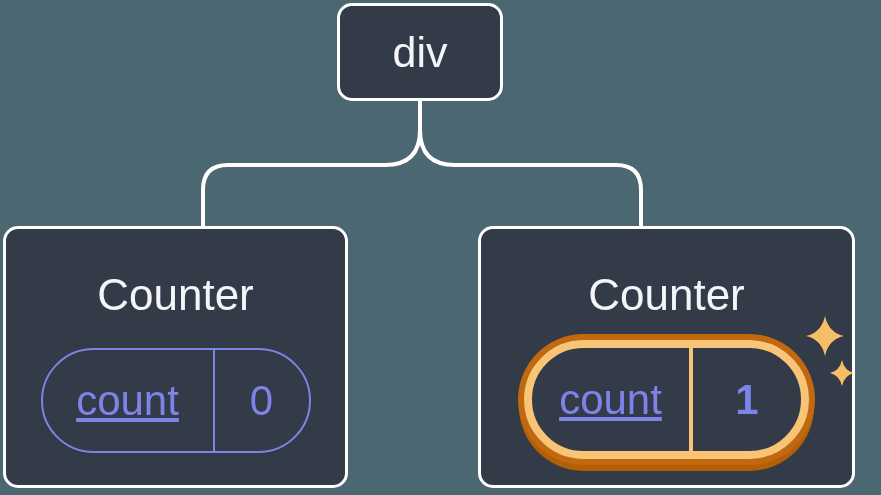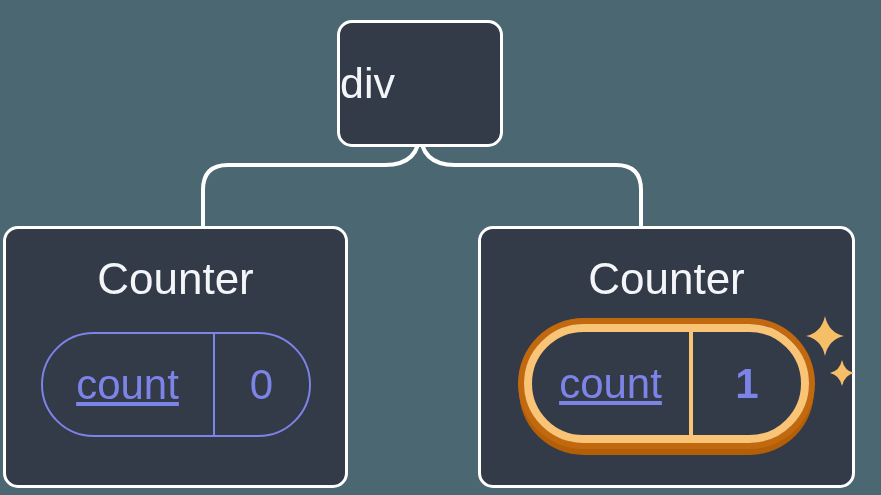--- a/index.html
+++ b/index.html
@@ -27,41 +27,42 @@
     stroke-linejoin: round;
   }
   .node {
     position: absolute;
     box-sizing: border-box;
     background: #333A48;
     border: 3px solid #FFFFFF;
     border-radius: 15px;
   }
   .node-root {
-    left: 337px; top: 20px;
-    width: 166px; height: 127px;
+    left: 337px; top: 3px;
+    width: 166px; height: 98px;
     display: flex;
     align-items: center;
+    justify-content: center;
   }
   .node-root .root-label {
     color: #F4F5F9;
     font-size: 43px;
     font-weight: 500;
     line-height: 1;
   }
   .node-counter-left {
     left: 3px; top: 226px;
     width: 345px; height: 262px;
   }
   .node-counter-right {
     left: 478px; top: 226px;
     width: 377px; height: 262px;
   }
   .component-title {
-    margin-top: 24px;
+    margin-top: 40px;
     text-align: center;
     color: #F4F5F9;
     font-size: 44px;
     font-weight: 500;
     line-height: 52px;
   }
   .state-pill {
     box-sizing: border-box;
     display: flex;
     align-items: stretch;

